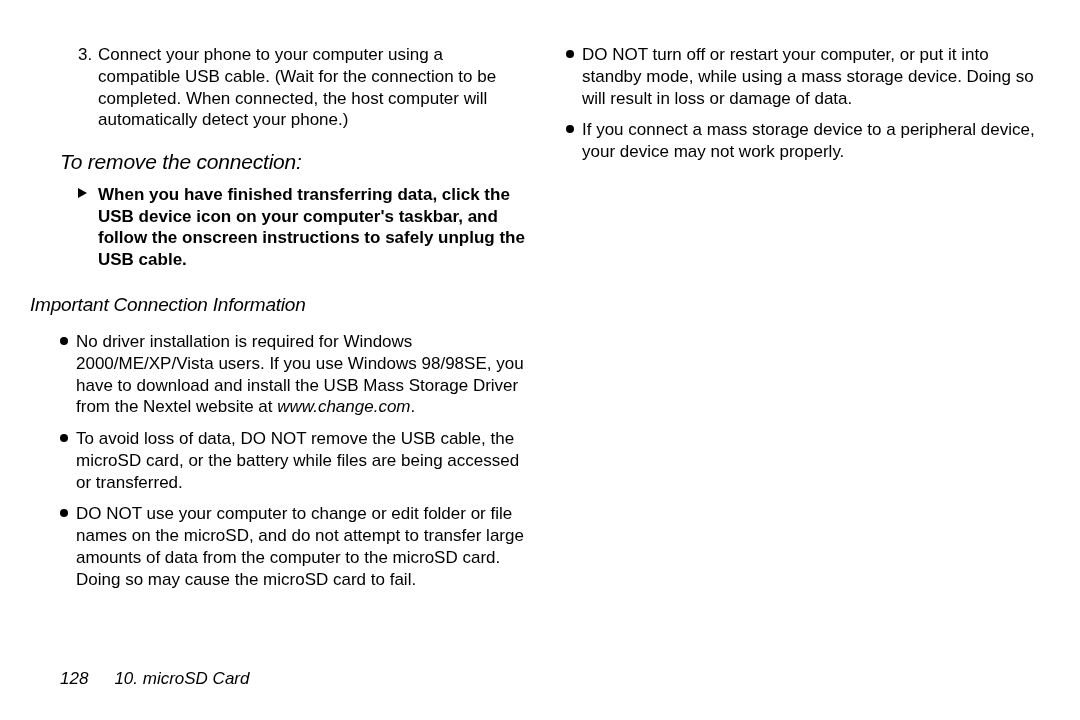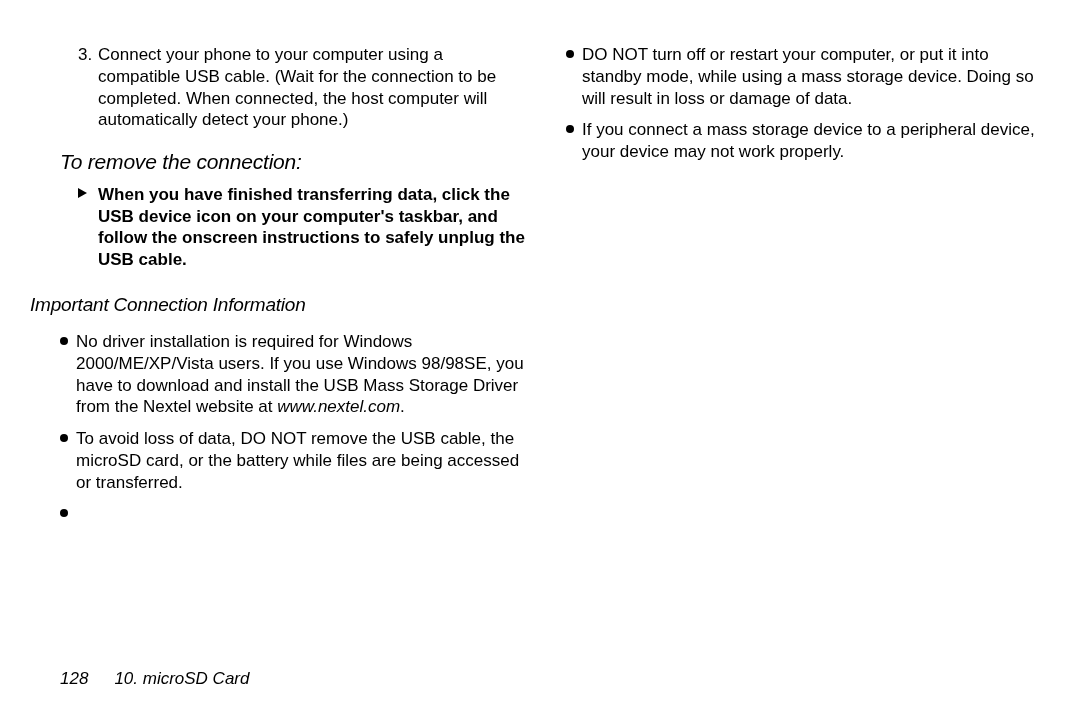--- a/index.html
+++ b/index.html
@@ -138,29 +138,30 @@
           <span>When you have finished transferring data, click the USB device icon on your computer's taskbar, and follow the onscreen instructions to safely unplug the USB cable.</span>
         </li>
       </ul>
 
       <h2 class="section-title">Important Connection Information</h2>
 
       <ul class="disc">
         <li>
           <span class="dot"></span>
           <span>
-            <span>No driver installation is required for Windows 2000/ME/XP/Vista users. If you use Windows 98/98SE, you have to download and install the USB Mass Storage Driver from the Nextel website at </span><span class="inline-italic">www.nextel.com</span><span>.</span>
+            <span>No driver installation is required for Windows 2000/ME/XP/Vista users. If you use Windows 98/98SE, you have to download and install the USB Mass Storage Driver from the Nextel website at </span><span class="inline-italic">www.change.com</span><span>.</span>
           </span>
         </li>
         <li>
           <span class="dot"></span>
           <span>To avoid loss of data, DO NOT remove the USB cable, the microSD card, or the battery while files are being accessed or transferred.</span>
         </li>
         <li>
           <span class="dot"></span>
+          <span>DO NOT use your computer to change or edit folder or file names on the microSD, and do not attempt to transfer large amounts of data from the computer to the microSD card. Doing so may cause the microSD card to fail.</span>
         </li>
       </ul>
     </div>
 
     <div class="col col-right">
       <ul class="disc">
         <li>
           <span class="dot"></span>
           <span>DO NOT turn off or restart your computer, or put it into standby mode, while using a mass storage device. Doing so will result in loss or damage of data.</span>
         </li>

